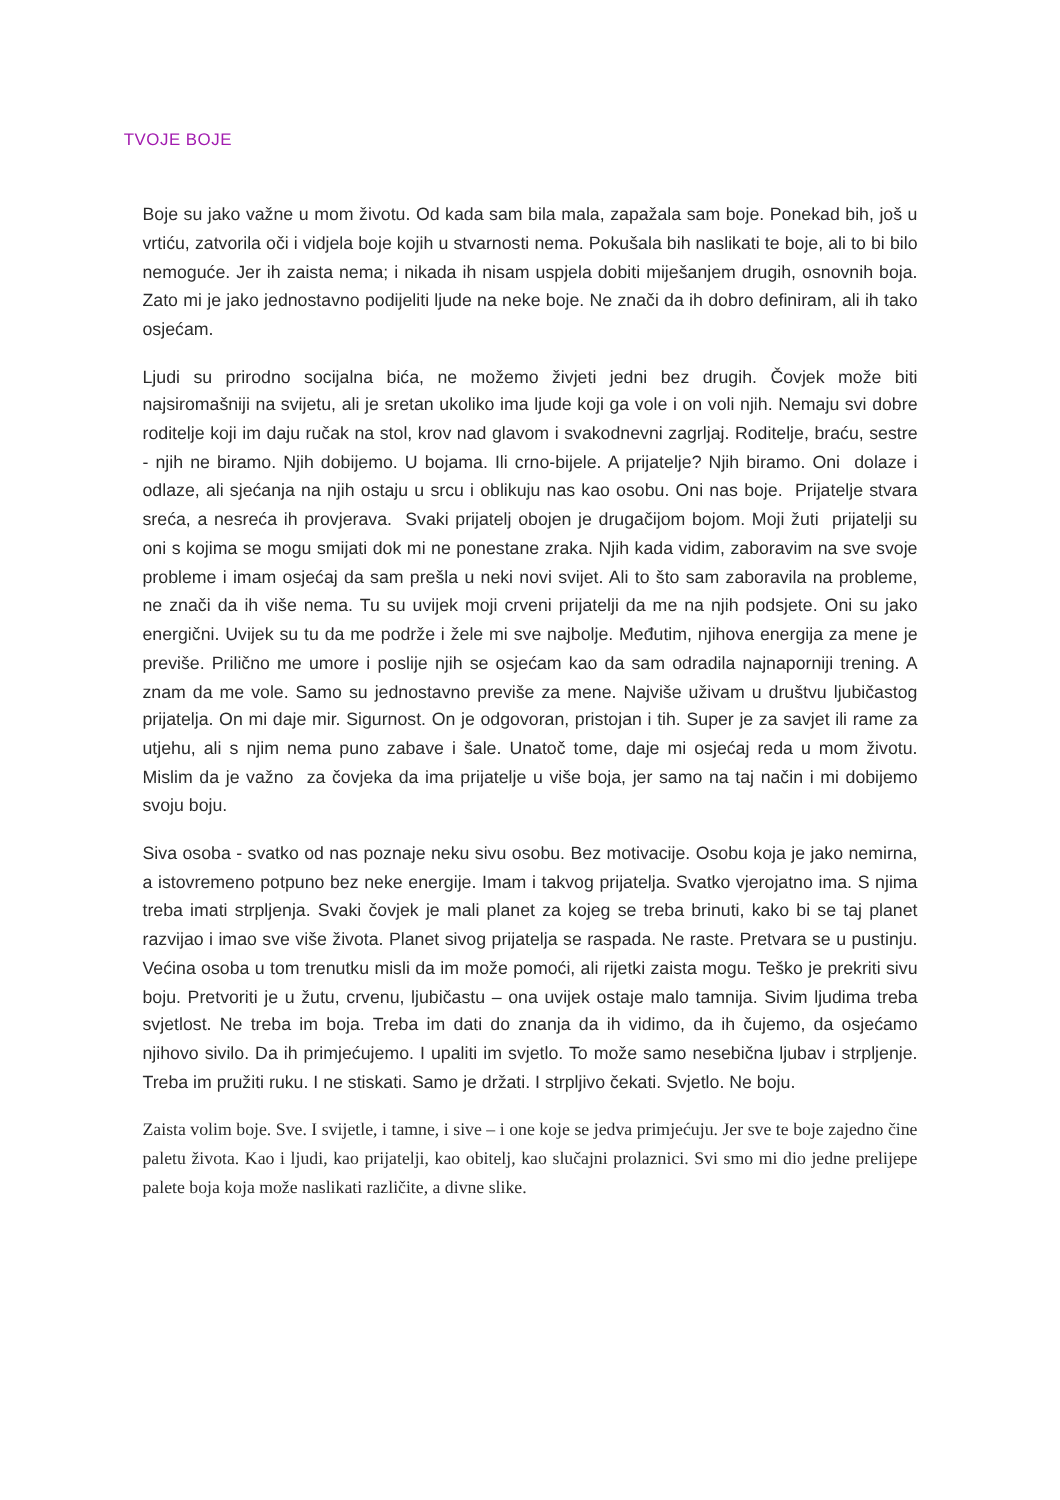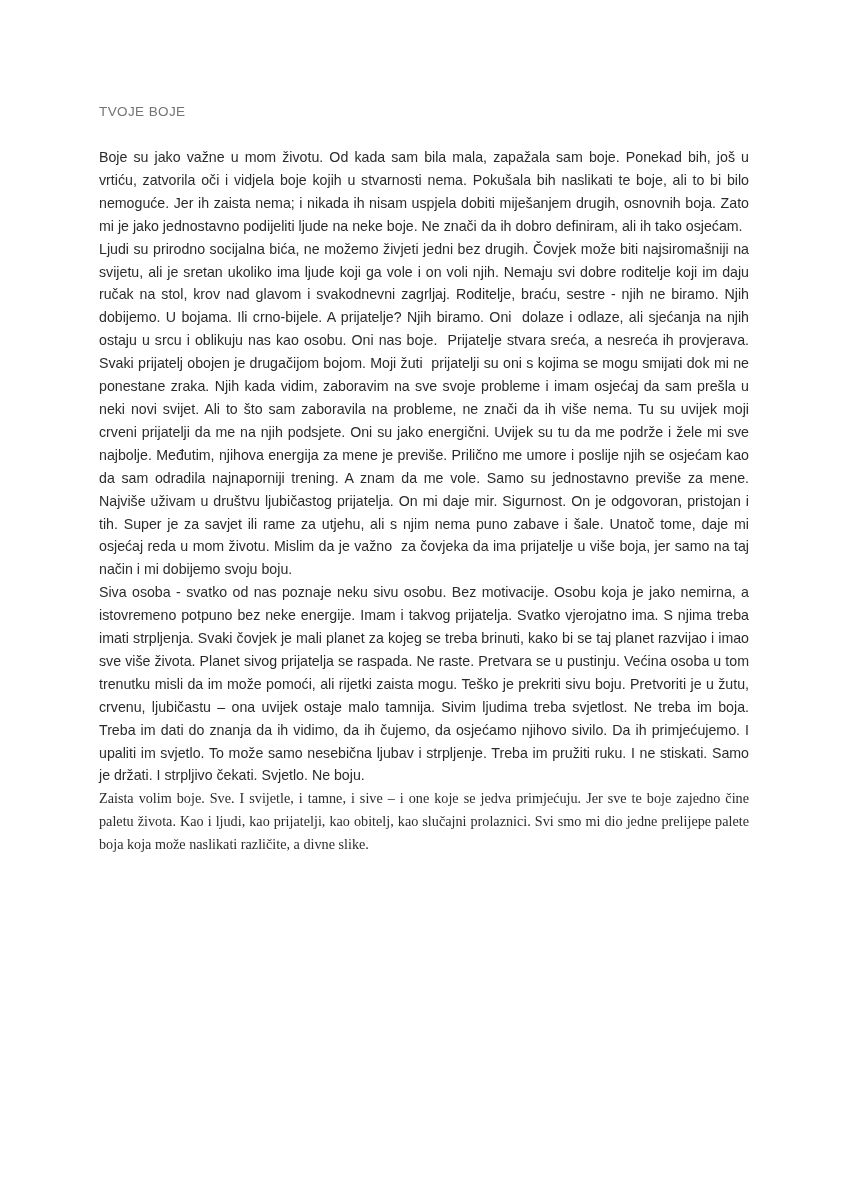--- a/index.html
+++ b/index.html
@@ -25,34 +25,34 @@
     position: absolute;
     left: 99px;
     top: 100px;
     width: 650px;
   }
   .doc-title {
     font-size: 13.5px;
     line-height: 23px;
     letter-spacing: 0.4px;
     font-weight: 400;
-    color: #737373;
+    color: #a21caf;
     margin: 0;
     text-align: left;
     white-space: pre-wrap;
   }
   .spacer-line {
     height: 23px;
   }
   .body-text {
     font-size: 14.2px;
     line-height: 22.9px;
     text-align: justify;
     text-justify: inter-word;
-    margin: 0;
+    margin: 15px;
     color: #2b2b2b;
     white-space: pre-wrap;
     word-spacing: 0px;
     hyphens: none;
   }
   .body-text:last-child {
     text-align: justify;
     font-family: Liberation Serif, serif;
   }
   .body-text.last-para {

